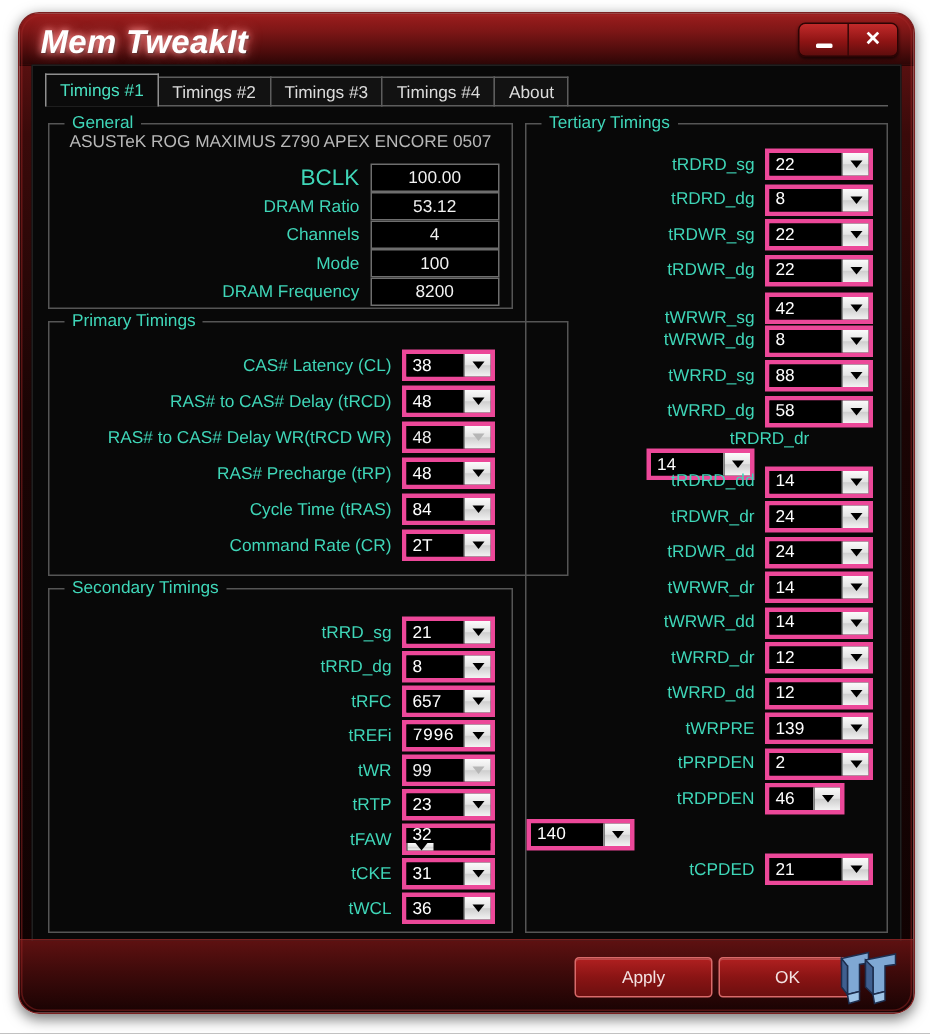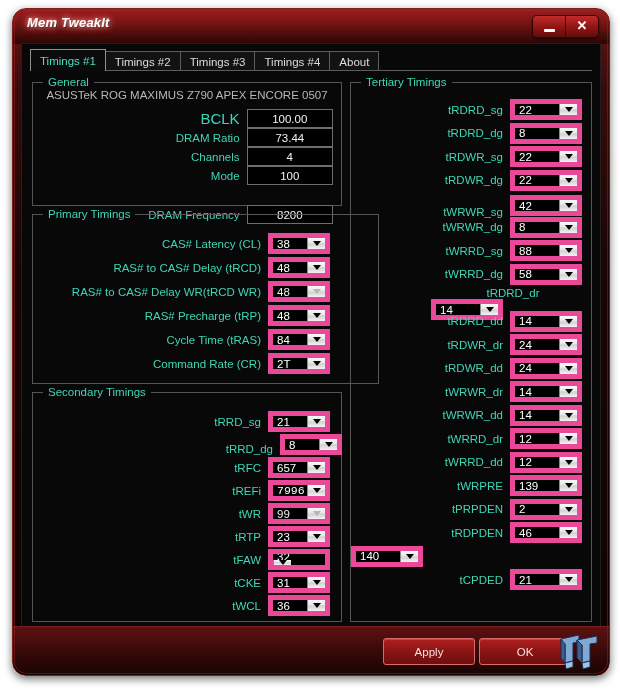--- a/index.html
+++ b/index.html
@@ -28,21 +28,21 @@
   }
 
   
   #titlebar {
     position: absolute; left:0; top:0; width:100%; height:34px;
     background: linear-gradient(180deg,#9d1d1d 0%, #7d1616 35%, #4d0c0c 75%, #2c0606 100%);
     border-bottom: 1px solid #2a0505;
   }
   #title-text {
     position:absolute; left:14px; top:6px;
-    font-size: 13px; font-style: italic; font-weight: bold;
+    font-size: 22px; font-style: italic; font-weight: bold;
     color:#ffffff;
     text-shadow: 0 0 5px #ff9a9a, 0 0 9px #ff6a6a, 1px 1px 1px #000;
     letter-spacing:.2px;
     white-space: nowrap;
   }
   #win-controls{
     position:absolute; right:10px; top:6px;
     display:flex; height:21px;
     border-radius: 5px; overflow:hidden;
     border:1px solid #2c0404;
@@ -131,21 +131,21 @@
     background:#000;
     border:1px solid #6e6e6e;
     color:#f2f2f2; font-size:11.5px;
     display:flex; align-items:center; justify-content:center;
   }
 
   
   .combo{
     height:21px; width:70px;
     display:flex; align-items:stretch;
-    border:5px solid #ec4899;
+    border:3px solid #ec4899;
     background:#000;
     box-sizing:border-box;
   }
   .combo .val{
     flex:1; background:#000; color:#ffffff;
     font-size:11.5px; display:flex; align-items:center;
     padding-left:4px; overflow:hidden; white-space:nowrap;
   }
   .combo .arrow{
     width:17px;
@@ -228,31 +228,31 @@
     <div class="group" id="grp-general">
       <div class="legend">General</div>
       <div class="mbline">ASUSTeK ROG MAXIMUS Z790 APEX ENCORE 0507</div>
       <div id="general-rows">
           <div class="row" style="left: 0px; top: 26px; width: 300px;">
             <div class="lbl" style="width: 208px; font-size: 15px;">BCLK</div>
             <div class="rofield">100.00</div>
           </div>
           <div class="row" style="left: 0px; top: 45px; width: 300px;">
             <div class="lbl" style="width: 208px;">DRAM Ratio</div>
-            <div class="rofield">73.44</div>
+            <div class="rofield">53.12</div>
           </div>
           <div class="row" style="left: 0px; top: 64px; width: 300px;">
             <div class="lbl" style="width: 208px;">Channels</div>
             <div class="rofield">4</div>
           </div>
           <div class="row" style="left: 0px; top: 83px; width: 300px;">
             <div class="lbl" style="width: 208px;">Mode</div>
             <div class="rofield">100</div>
           </div>
-          <div class="row" style="left: 0px; top: 102px; width: 300px; margin-top: 20px;">
+          <div class="row" style="left: 0px; top: 102px; width: 300px;">
             <div class="lbl" style="width: 208px;">DRAM Frequency</div>
             <div class="rofield">8200</div>
           </div>
         </div>
     </div>
 
     <div class="group" id="grp-primary">
       <div class="legend">Primary Timings</div>
       <div id="primary-rows">
           <div class="row" style="left: 0px; top: 18px; width: 300px;">
@@ -317,21 +317,21 @@
       <div id="secondary-rows">
           <div class="row" style="left: 0px; top: 18px; width: 300px;">
             <div class="lbl" style="width: 228px;">tRRD_sg</div>
             <div class="combo" style="width: 62px;">
               <div class="val">21</div>
               <div class="arrow">
                 <i></i>
               </div>
             </div>
           </div>
-          <div class="row" style="left: 12px; top: 41px; width: 300px; align-items: flex-end;">
+          <div class="row" style="left: 0px; top: 41px; width: 300px;">
             <div class="lbl" style="width: 228px;">tRRD_dg</div>
             <div class="combo" style="width: 62px;">
               <div class="val">8</div>
               <div class="arrow">
                 <i></i>
               </div>
             </div>
           </div>
           <div class="row" style="left: 0px; top: 64px; width: 300px;">
             <div class="lbl" style="width: 228px;">tRFC</div>
@@ -559,21 +559,21 @@
             <div class="lbl" style="width: 152px;">tPRPDEN</div>
             <div class="combo" style="width: 72px;">
               <div class="val">2</div>
               <div class="arrow">
                 <i></i>
               </div>
             </div>
           </div>
           <div class="row" style="left: 0px; top: 439px; width: 232px;">
             <div class="lbl" style="width: 152px;">tRDPDEN</div>
-            <div class="combo" style="width: 72px;">
+            <div class="combo" style="width: 53px;">
               <div class="val">46</div>
               <div class="arrow">
                 <i></i>
               </div>
             </div>
           </div>
           <div class="row" style="left: 0px; top: 462.5px; width: 232px;">
             <div class="combo" style="width: 72px;">
               <div class="val">140</div>
               <div class="arrow">

